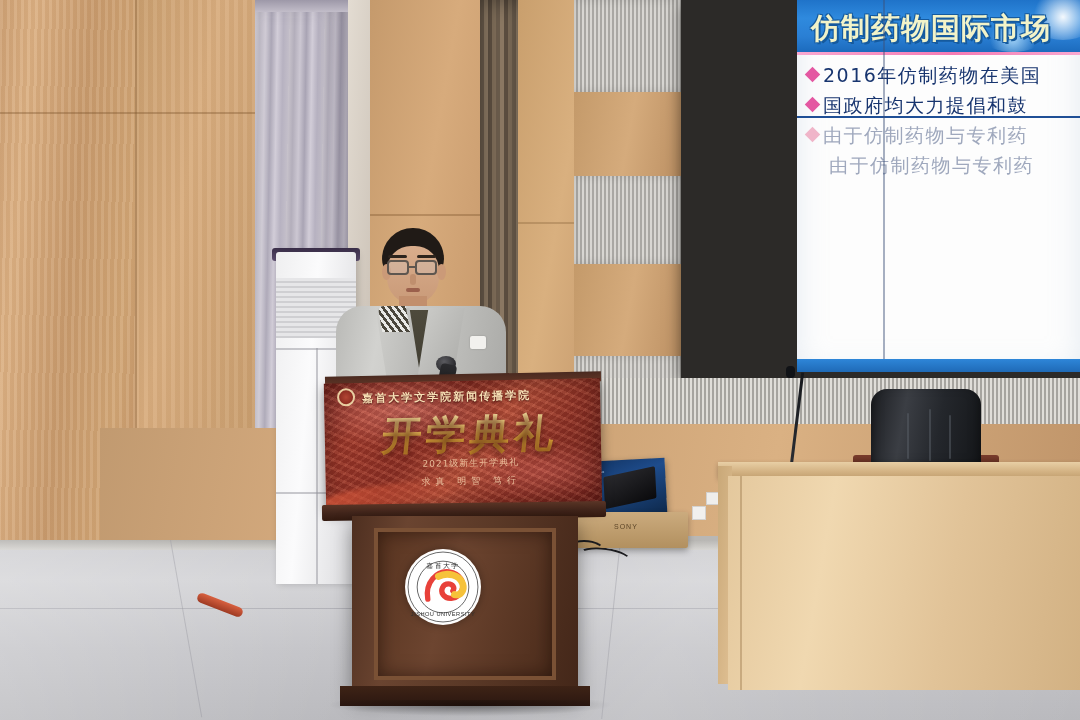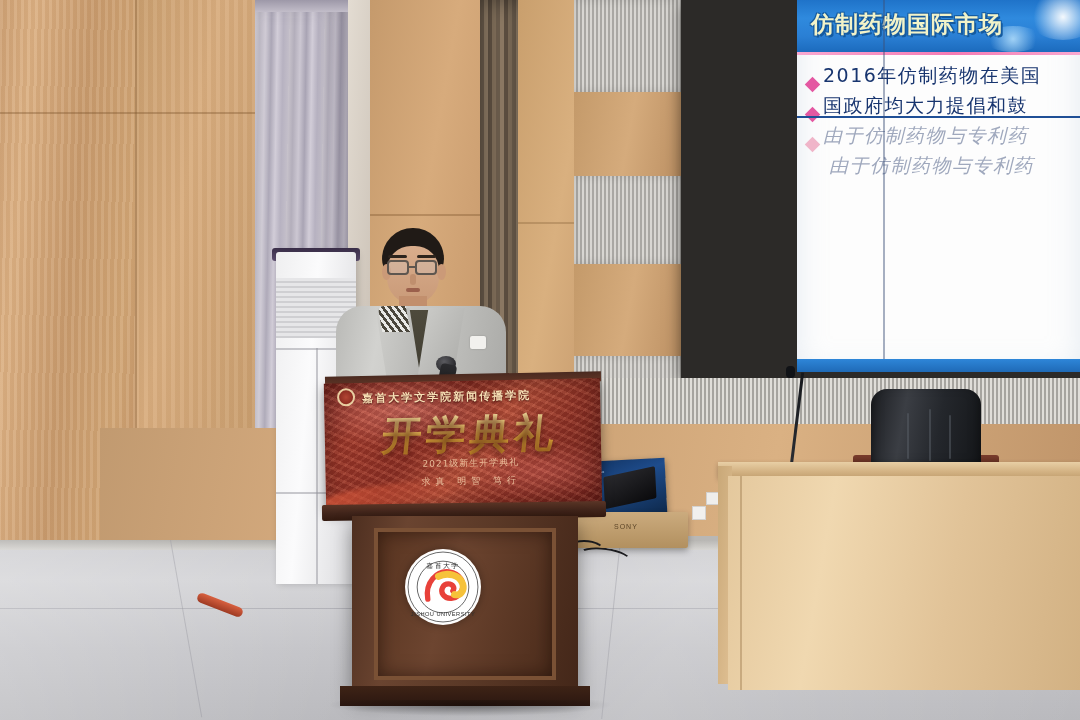--- a/index.html
+++ b/index.html
@@ -105,38 +105,38 @@
     position:absolute; right:-18px; top:-6px; width:70px; height:46px; border-radius:50%;
     background:radial-gradient(circle,rgba(255,255,255,.95),rgba(255,255,255,0) 70%);
   }
   .slide-header .glow2{
     position:absolute; right:38px; top:26px; width:58px; height:26px; border-radius:50%;
     background:radial-gradient(circle,rgba(190,230,255,.8),rgba(255,255,255,0) 72%);
   }
   .slide-title {
     position:absolute; left:14px; top:9px;
     font-family:"DejaVu Sans", sans-serif;
-    font-size:23px; font-weight:bold; letter-spacing:1px;
+    font-size:29px; font-weight:bold; letter-spacing:1px;
     color:#f2f3c9;
     text-shadow:2px 2px 0 #155a9e, -1px -1px 0 #155a9e, 1px -1px 0 #155a9e, -1px 1px 0 #155a9e;
     white-space:nowrap;
   }
   .slide-rule {
     position:absolute; left:0; top:52px; width:100%; height:3px;
     background:linear-gradient(90deg,#f9a8d0,#f57bb4 55%,#f9a8d0);
   }
   .slide-body { position:absolute; left:0; top:56px; width:100%; padding:4px 0 0 10px; }
   .bline {
-    display:flex; align-items:flex-end; gap:5px;
+    display:flex; align-items:flex-start; gap:5px;
     font-family:"DejaVu Sans", sans-serif;
     font-size:19px; line-height:30px; color:#18356f;
     white-space:nowrap; letter-spacing:1.5px;
   }
   .bline.indent { padding-left:22px; }
-  .bline.faded { color:#9fa8bd;font-style:italic; }
+  .bline.faded { color:#9fa8bd; }
   .bullet {
     flex:none; width:11px; height:11px; margin-top:9px;
     background:#e458a2; transform:rotate(45deg);
   }
   .bullet.faded { background:#f0b5c9; }
   .slide-divider{
     position:absolute; left:0; width:100%; height:2px; background:#1f4f96;
   }
   .slide-footbar{
     position:absolute; left:0; bottom:0; width:100%; height:13px;

